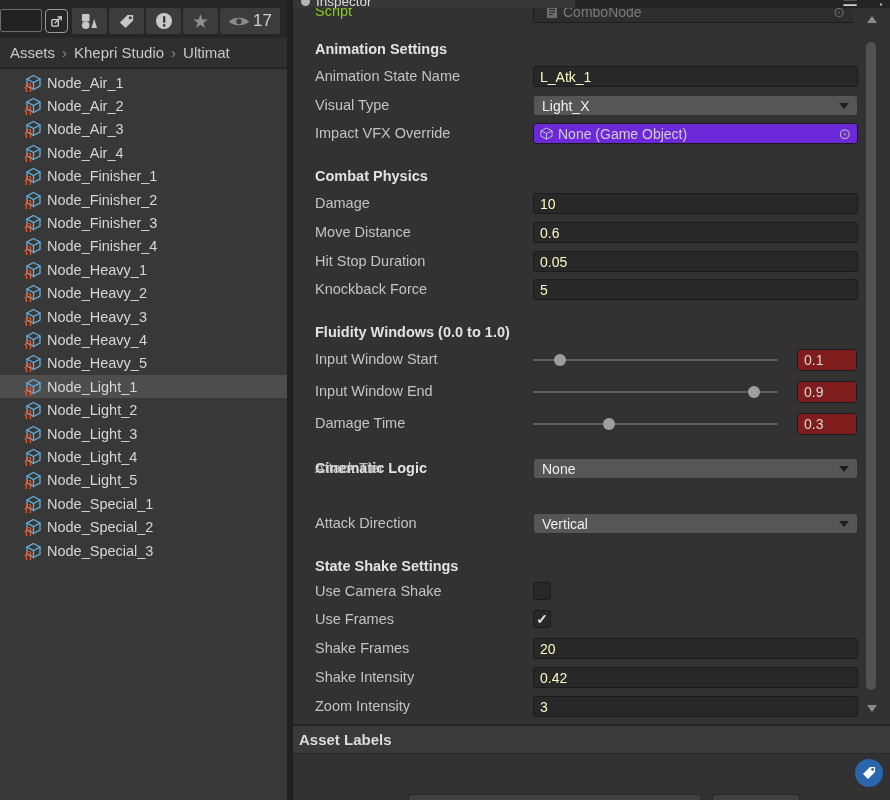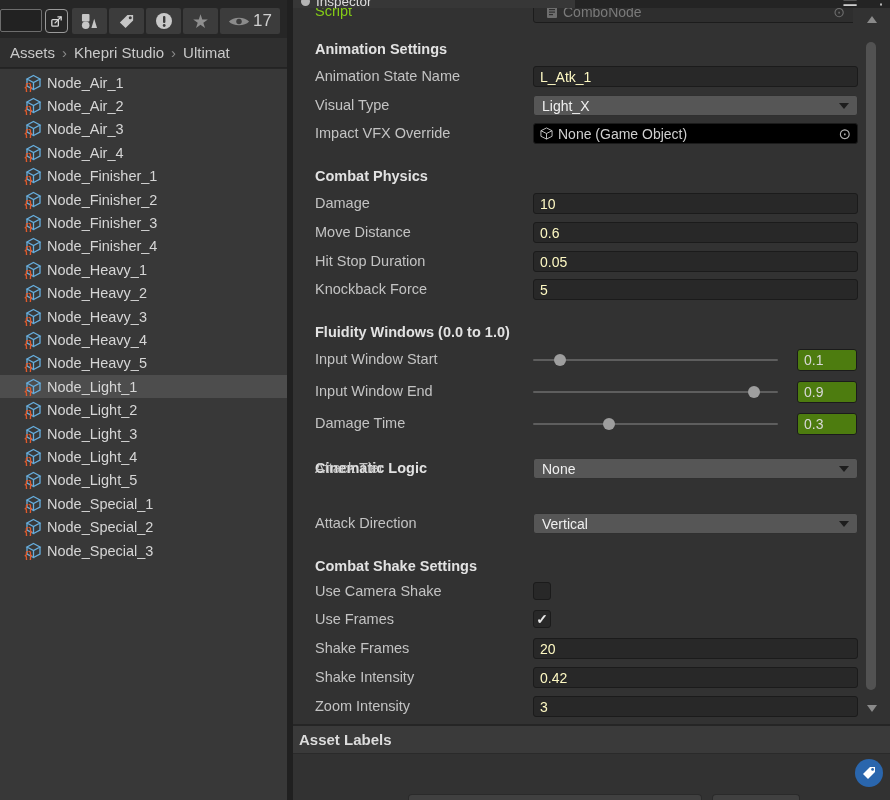--- a/index.html
+++ b/index.html
@@ -54,28 +54,28 @@
 
   .section-header{position:absolute;left:22px;color:#e2e2e2;font-size:14.5px;font-weight:bold;white-space:nowrap;}
   .row{position:absolute;left:0;width:565px;height:22px;}
   .row .lbl{position:absolute;left:22px;top:2px;color:#c3c3c3;font-size:14.5px;white-space:nowrap;}
   .field{position:absolute;left:240px;top:0;width:325px;height:21px;background:#282828;
           border:1px solid #1b1b1b;border-radius:3px;display:flex;align-items:center;padding:0 6px;}
   .field input{background:transparent;border:none;outline:none;color:#fef9c3;font-size:14px;width:100%;padding:0;}
   .dropdown{position:absolute;left:240px;top:0;width:325px;height:21px;background:#565656;
           border:1px solid #303030;border-radius:3px;display:flex;align-items:center;padding:0 8px;color:#efefef;font-size:14px;}
   .dd-arrow{margin-left:auto;width:0;height:0;border-left:5px solid transparent;border-right:5px solid transparent;border-top:6px solid #1d1d1d;}
-  .obj-field{position:absolute;left:240px;top:0;width:325px;height:21px;background:#000000;
+  .obj-field{position:absolute;left:240px;top:0;width:325px;height:21px;background:#6d28d9;
           border:1px solid #1b1b1b;border-radius:3px;display:flex;align-items:center;padding:0 6px;color:#cfcfcf;font-size:14px;}
   .obj-field .cube{margin-right:5px;display:flex;}
   .obj-picker{margin-left:auto;color:#b0b0b0;font-size:15px;line-height:1;}
 
   .slider-track{position:absolute;left:240px;top:10px;width:245px;height:2px;background:#5e5e5e;border-radius:1px;}
   .slider-handle{position:absolute;top:-5px;width:12px;height:12px;border-radius:50%;background:#9e9e9e;}
-  .slider-valuebox{position:absolute;left:504px;top:0;width:60px;height:22px;background:#4d7c0f;
+  .slider-valuebox{position:absolute;left:504px;top:0;width:60px;height:22px;background:#7f1d1d;
           border:1px solid #1b1b1b;border-radius:3px;display:flex;align-items:center;padding:4px 6px;color:#d8d8d8;font-size:14px;}
 
   .checkbox{position:absolute;left:240px;top:1px;width:18px;height:18px;background:#282828;
           border:1px solid #1b1b1b;border-radius:3px;display:flex;align-items:center;justify-content:center;
           color:#e8e8e8;font-size:14px;font-weight:bold;}
 
   #inspector-scrollbar{position:absolute;left:571px;top:10px;width:15px;height:704px;}
   .sb-arrow-up{position:absolute;left:3px;top:6px;width:0;height:0;border-left:5px solid transparent;border-right:5px solid transparent;border-bottom:7px solid #8a8a8a;}
   .sb-arrow-down{position:absolute;left:3px;bottom:2px;width:0;height:0;border-left:5px solid transparent;border-right:5px solid transparent;border-top:7px solid #8a8a8a;}
   .sb-thumb{position:absolute;left:2px;top:32px;width:10px;height:648px;background:#525252;border-radius:5px;}
@@ -502,21 +502,21 @@
       </div>
     </div>
     <div class="row" style="top:513px">
       <span class="lbl">Attack Direction</span>
       <div class="dropdown">
         <span>Vertical</span>
         <span class="dd-arrow"></span>
       </div>
     </div>
 
-    <div class="section-header" style="top:558px">Combat Shake Settings</div>
+    <div class="section-header" style="top:558px">State Shake Settings</div>
     <div class="row" style="top:581px">
       <span class="lbl">Use Camera Shake</span>
       <div class="checkbox"></div>
     </div>
     <div class="row" style="top:609px">
       <span class="lbl">Use Frames</span>
       <div class="checkbox">✓</div>
     </div>
     <div class="row" style="top:638px">
       <span class="lbl">Shake Frames</span>

